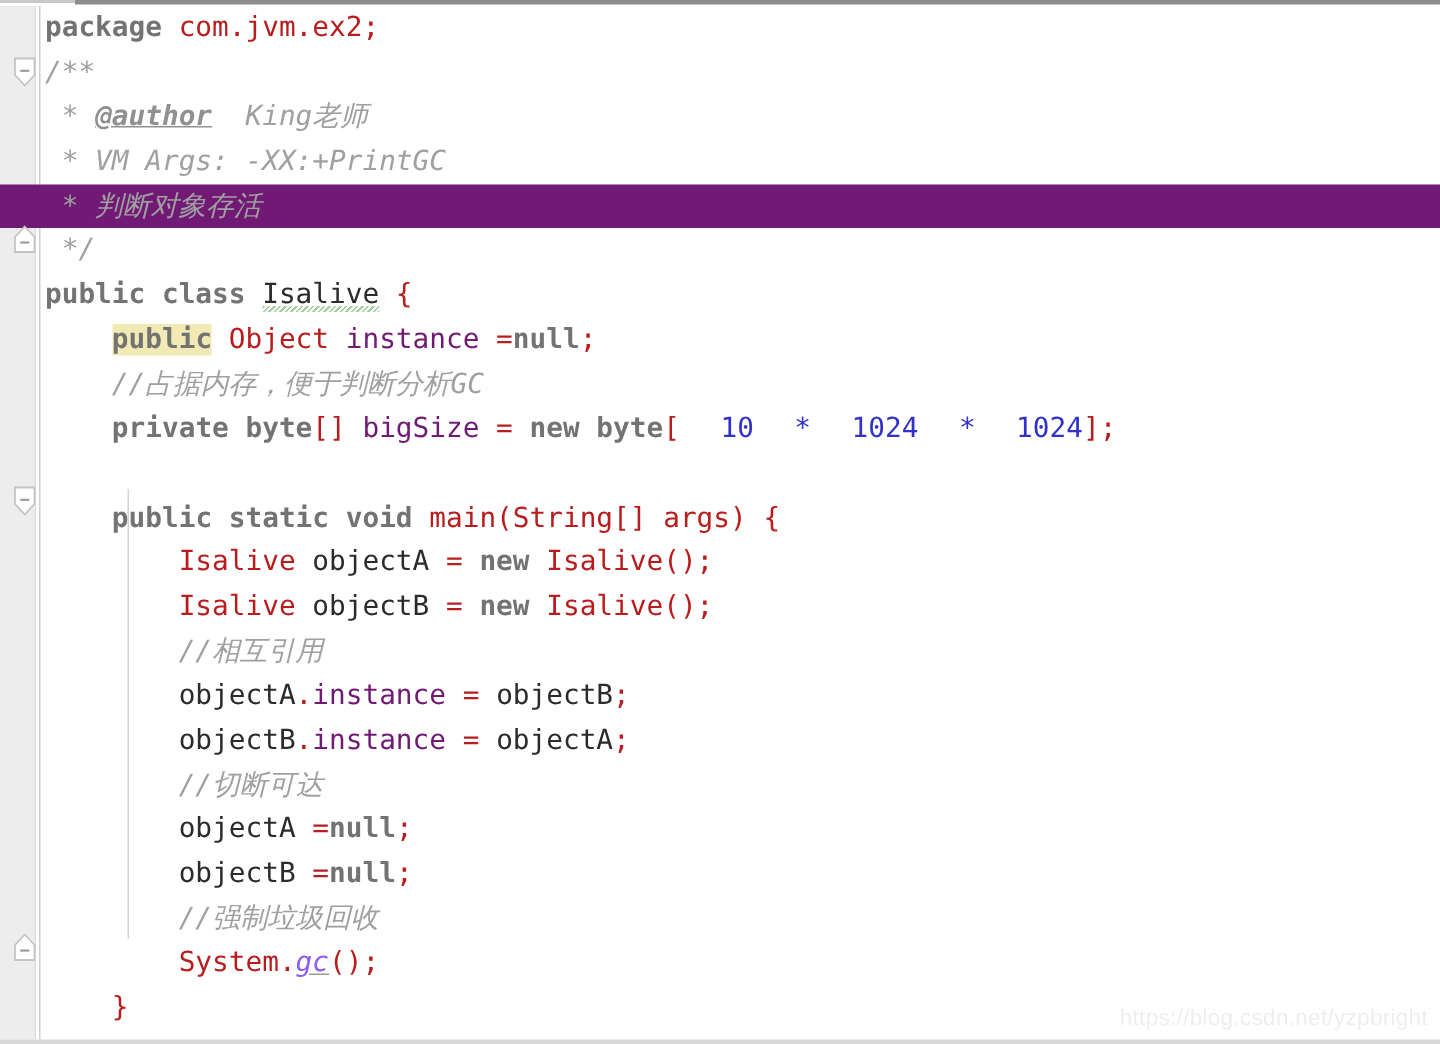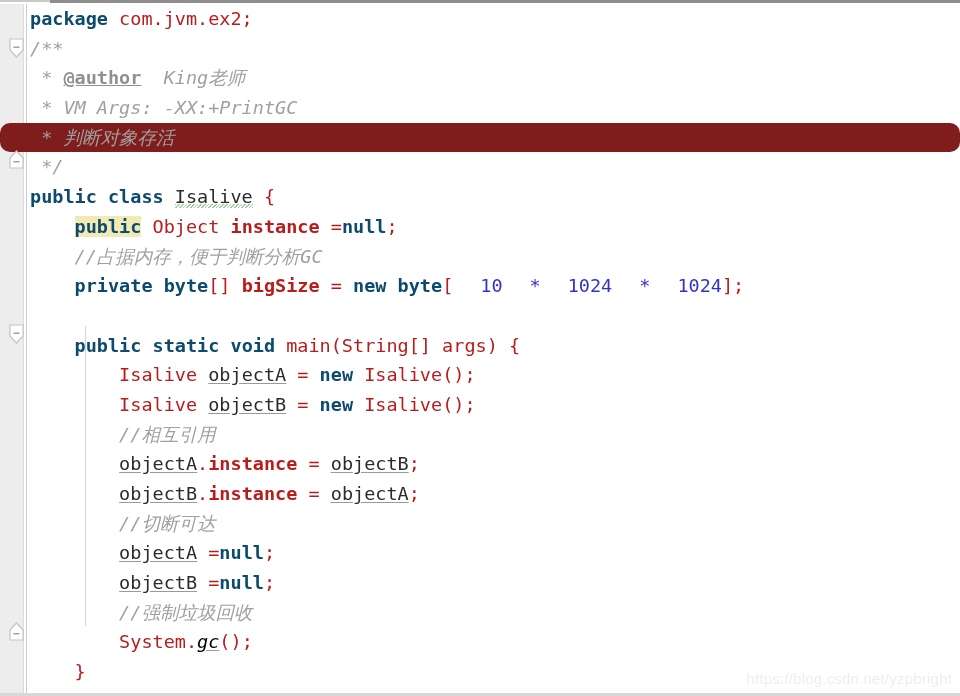--- a/index.html
+++ b/index.html
@@ -77,39 +77,39 @@
     line-height: 29.7px;
     white-space: pre;
     color: #2b2b2b;
   }
   .line {
     position: relative;
     height: 29.7px;
     padding-left: 30px;
     box-sizing: border-box;
   }
-  .line.hl { background: #7f1d1d; border-radius: 10px; }
+  .line.hl { background: #701a75; }
 
   
   .indent-guide {
     position: absolute;
     left: 85px;
     width: 1px;
     background: #d4d4d4;
   }
 
   
-  .kw      { color: #0c4a6e; font-weight: bold; }
+  .kw      { color: #737373; font-weight: bold; }
   .plain   { color: #b91c1c; }
   .num     { color: #3232c8; margin-left: 27px; }
   .cmt     { color: #a0a0a0; font-style: italic; }
-  .cmt-tag { color: #909090; font-weight: bold; text-decoration: underline; }
-  .field   { color: #b91c1c; font-weight: bold; margin-top: 44px; }
-  .local   { color: #2b2b2b; text-decoration: underline; text-decoration-color: #9a9a9a; text-underline-offset: 2px; }
-  .statm   { color: #000000; font-style: italic; text-decoration: underline; text-decoration-color: #9a9a9a; text-underline-offset: 2px;}
+  .cmt-tag { color: #909090; font-style: italic; font-weight: bold; text-decoration: underline; }
+  .field   { color: #701a75; font-weight: normal; margin-top: 44px; }
+  .local   { color: #2b2b2b; text-decoration-color: #9a9a9a; text-underline-offset: 2px; }
+  .statm   { color: #8b5cf6; font-style: italic; text-decoration: underline; text-decoration-color: #9a9a9a; text-underline-offset: 2px;}
   .hlword  { background: #f2eab4; }
   .typo    { position: relative; }
   .typo::after {
     content: "";
     position: absolute;
     left: 0; right: 0; bottom: -1px;
     height: 4px;
     background-image:
       repeating-linear-gradient(135deg, #9ecb9e 0 1.2px, transparent 1.2px 2.6px);
     opacity: .95;

